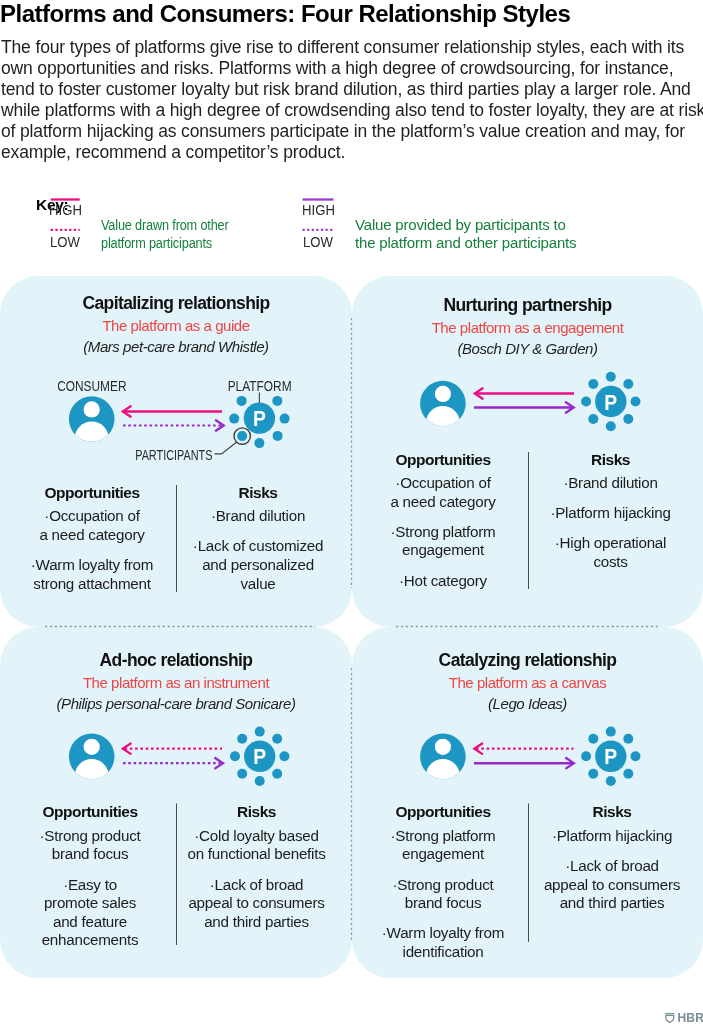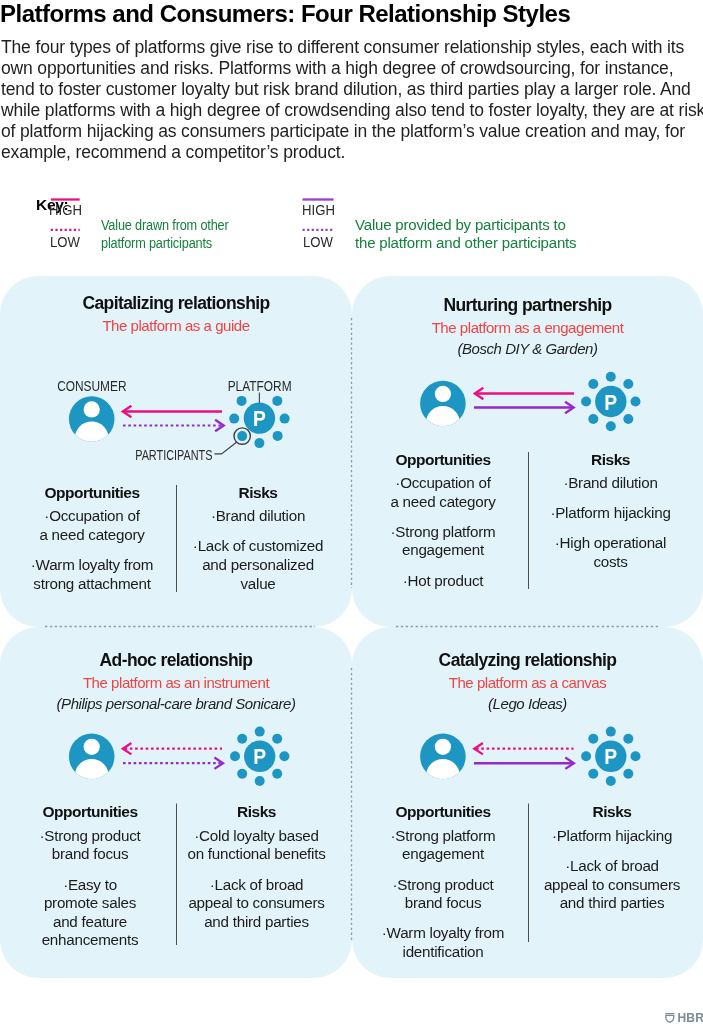--- a/index.html
+++ b/index.html
@@ -169,20 +169,21 @@
   <div class="khead" style="left:1px;top:194.5px;color:#000;letter-spacing:-0.3px;">Key:</div>
   <div class="hl" style="left:41px;top:202.5px;width:48px;text-align:center;"><span class="cond">HIGH</span></div>
   <div class="hl" style="left:41px;top:234.5px;width:48px;text-align:center;"><span class="cond">LOW</span></div>
   <div class="kdesc" style="left:101px;top:215.5px;"><span style="display:inline-block;transform:scaleX(0.82);transform-origin:0 0;">Value drawn from other<br>platform participants</span></div>
   <div class="hl" style="left:294px;top:202.5px;width:48px;text-align:center;"><span class="cond">HIGH</span></div>
   <div class="hl" style="left:294px;top:234.5px;width:48px;text-align:center;"><span class="cond">LOW</span></div>
   <div class="kdesc" style="left:355px;top:215.5px;"><span style="display:inline-block;transform:scaleX(0.97);transform-origin:0 0;">Value provided by participants to<br>the platform and other participants</span></div>
 
   <div class="ctitle" style="left:0;top:293.4px;width:352px;">Capitalizing relationship</div>
   <div class="csub" style="left:0;top:315.3px;width:352px;">The platform as a guide</div>
+  <div class="cital" style="left:0;top:336.3px;width:352px;">(Mars pet-care brand Whistle)</div>
   <div class="lab" style="left:42px;top:378.9px;width:100px;"><span class="cond" style="transform:scaleX(0.85);">CONSUMER</span></div>
   <div class="lab" style="left:210px;top:378.9px;width:100px;"><span class="cond" style="transform:scaleX(0.85);">PLATFORM</span></div>
   <div class="lab" style="left:123.5px;top:447.7px;width:100px;"><span class="cond" style="transform:scaleX(0.775);">PARTICIPANTS</span></div>
   <div class="col" style="left:7px;top:482.8px;width:170px;">
     <b class="h">Opportunities</b>
     <p>·Occupation of<br>a need category</p>
     <p>·Warm loyalty from<br>strong attachment</p>
   </div>
   <div class="col" style="left:177px;top:482.8px;width:162px;">
     <b class="h">Risks</b>
@@ -190,21 +191,21 @@
     <p>·Lack of customized<br>and personalized<br>value</p>
   </div>
 
   <div class="ctitle" style="left:352px;top:295.4px;width:351px;">Nurturing partnership</div>
   <div class="csub" style="left:352px;top:317.3px;width:351px;">The platform as a engagement</div>
   <div class="cital" style="left:352px;top:338.3px;width:351px;">(Bosch DIY &amp; Garden)</div>
   <div class="col" style="left:358px;top:449.5px;width:170px;">
     <b class="h">Opportunities</b>
     <p>·Occupation of<br>a need category</p>
     <p>·Strong platform<br>engagement</p>
-    <p>·Hot product</p>
+    <p>·Hot category</p>
   </div>
   <div class="col" style="left:530px;top:449.5px;width:161px;">
     <b class="h">Risks</b>
     <p>·Brand dilution</p>
     <p>·Platform hijacking</p>
     <p>·High operational<br>costs</p>
   </div>
 
   <div class="ctitle" style="left:0;top:649.9px;width:352px;">Ad-hoc relationship</div>
   <div class="csub" style="left:0;top:671.9px;width:352px;">The platform as an instrument</div>

